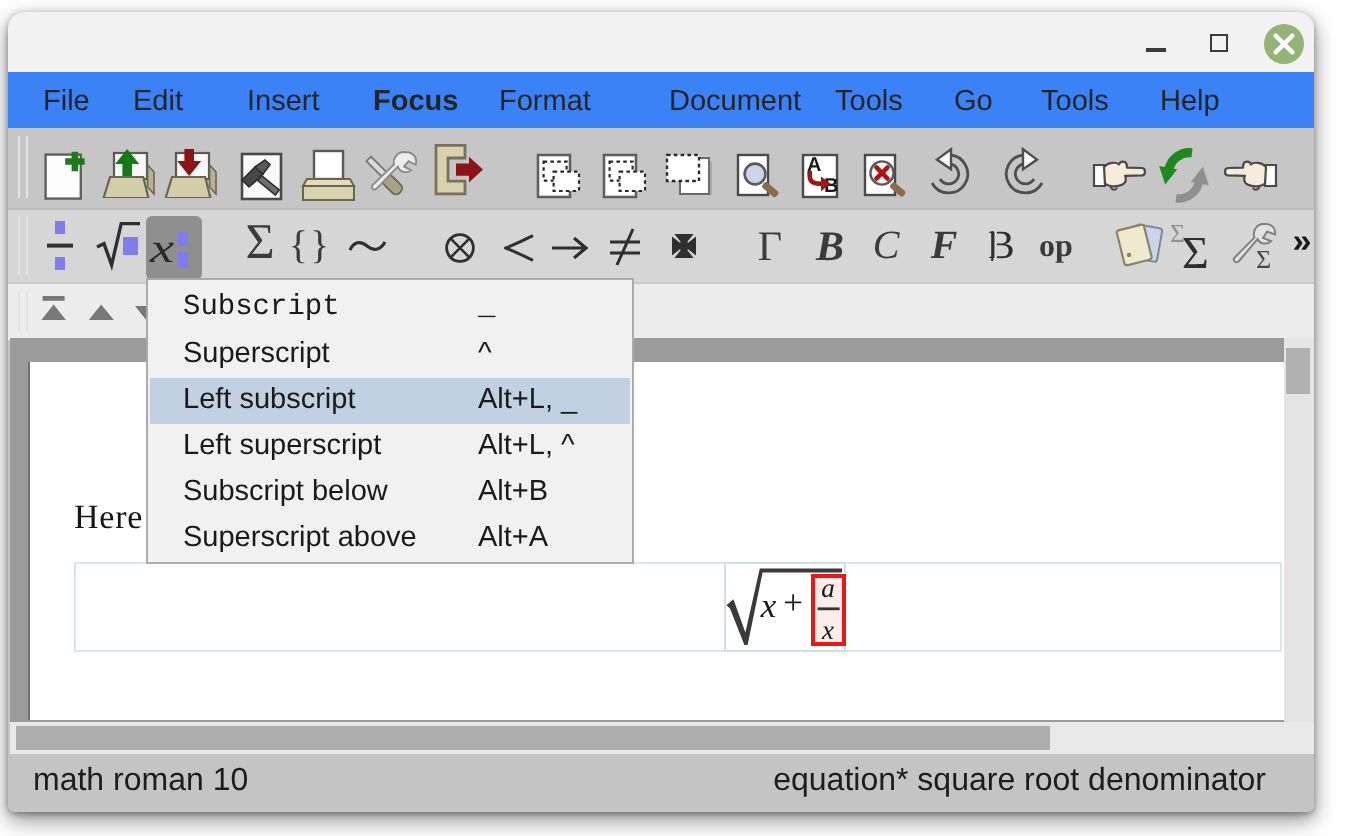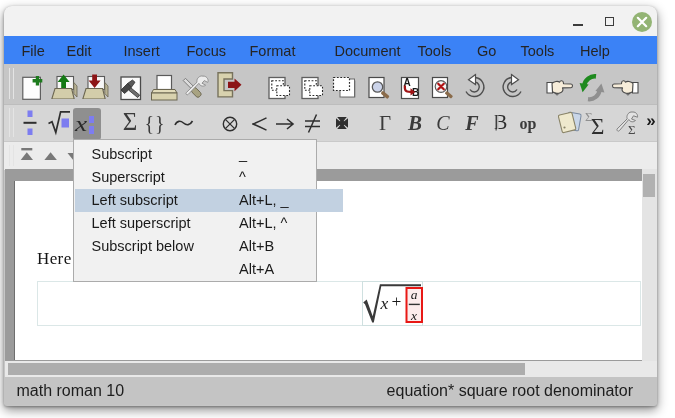--- a/index.html
+++ b/index.html
@@ -54,21 +54,21 @@
     <div class="btn-close">
         <svg width="20" height="20">
           <path d="M5.8 5.8 L14.2 14.2 M14.2 5.8 L5.8 14.2" stroke="#ffffff" stroke-width="2.2" stroke-linecap="round"></path>
         </svg>
       </div>
   </div>
   <div class="menubar">
     <span class="mi" style="left:17.5px;">File</span>
     <span class="mi" style="left:62.5px;">Edit</span>
     <span class="mi" style="left:119.5px;">Insert</span>
-    <span class="mi" style="left:182.5px;">Focus</span>
+    <span class="mi" style="left:182.5px;font-weight:bold;">Focus</span>
     <span class="mi" style="left:245.5px;">Format</span>
     <span class="mi" style="left:316.5px;margin-left:14px;">Document</span>
     <span class="mi" style="left:413.5px;">Tools</span>
     <span class="mi" style="left:473px;">Go</span>
     <span class="mi" style="left:516.5px;">Tools</span>
     <span class="mi" style="left:576px;">Help</span>
   </div>
   <div class="toolbar1">
     <div class="grip g1"></div>
     <svg class="ic" style="left:13px;top:10px;" width="28" height="28">
@@ -265,36 +265,37 @@
   </div>
   <div class="hscroll">
       <div class="hthumb"></div>
     </div>
   <div class="statusbar">
     <span class="st-l">math roman 10</span>
     <span class="st-r">equation* square root denominator</span>
   </div>
 </div>
 <div class="menu">
-  <div class="mrow" style="top:3px;">
+  <div class="mrow" style="top:3px;font-family:Liberation Mono, monospace;">
       <span class="lab">Subscript</span>
       <span class="sc">_</span>
     </div>
   <div class="mrow" style="top:26px;">
       <span class="lab">Superscript</span>
       <span class="sc">^</span>
     </div>
-  <div class="mrow hl" style="top:49px;padding-left:28px;">
+  <div class="mrow hl" style="top:49px;">
       <span class="lab">Left subscript</span>
       <span class="sc">Alt+L, _</span>
     </div>
   <div class="mrow" style="top:72px;">
       <span class="lab">Left superscript</span>
       <span class="sc">Alt+L, ^</span>
     </div>
   <div class="mrow" style="top:95px;">
       <span class="lab">Subscript below</span>
       <span class="sc">Alt+B</span>
     </div>
   <div class="mrow" style="top:118px;">
+      <span class="lab">Superscript above</span>
       <span class="sc">Alt+A</span>
     </div>
 </div>
 
 </body></html>

